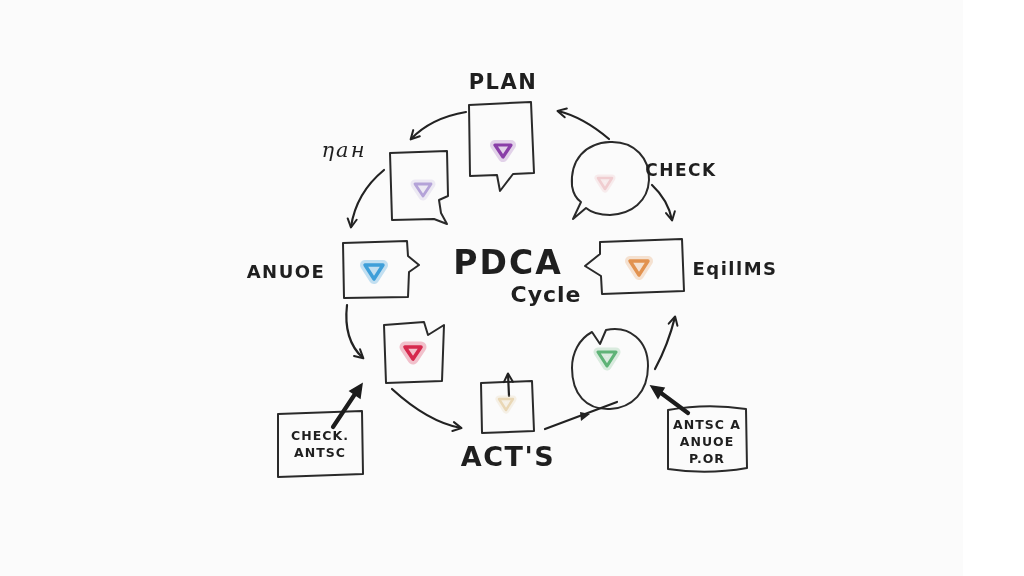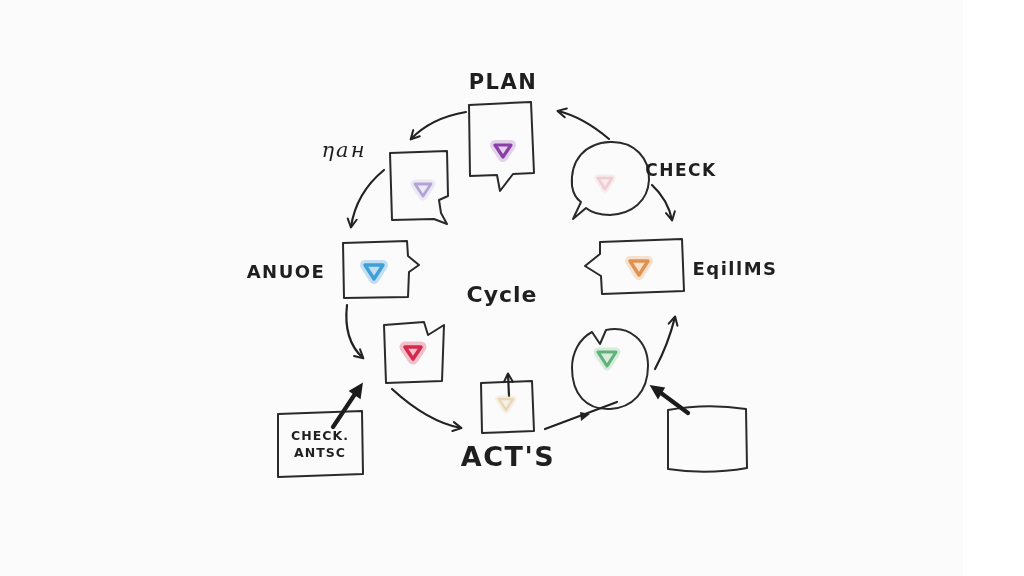--- a/index.html
+++ b/index.html
@@ -8,21 +8,21 @@
     background:#fbfbfb;
     font-family:"DejaVu Sans", sans-serif;
   }
   #sketch{position:absolute;left:0;top:0;}
   .lbl{
     position:absolute;transform:translate(-50%,-50%);
     color:#1f1f1f;white-space:nowrap;letter-spacing:1.5px;font-weight:600;
   }
   .lbl-node{font-size:18px;}
   .lbl-title{font-size:33px;letter-spacing:2px;font-weight:700;}
-  .lbl-sub{font-size:22px;letter-spacing:1px;font-weight:600;}
+  .lbl-sub{font-size:22px;letter-spacing:1px;font-weight:600;margin-left:44px;}
   .lbl-script{font-size:21px;font-weight:500;letter-spacing:2px;font-family:"DejaVu Serif",serif;font-style:italic;}
   .note-box{position:absolute;transform:translate(-50%,-50%);text-align:center;line-height:1.35;}
   .note-line{font-size:12.5px;font-weight:700;letter-spacing:1px;color:#1f1f1f;}
 </style>
 </head>
 <body>
 
 <div id="stage">
 
   <svg id="sketch" width="1024" height="576" viewBox="0 0 1024 576">
@@ -116,21 +116,27 @@
   <div class="lbl lbl-script" style="left:344px;top:150px;">ηaн</div>
 
   <div class="lbl lbl-node" style="left:681px;top:170px;font-size:17px;">CHECK</div>
 
   <div class="lbl lbl-node" style="left:286px;top:271px;">ANUOE</div>
 
   <div class="lbl lbl-node" style="left:735px;top:268px;font-size:18px;">EqillMS</div>
 
   <div class="lbl lbl-node" style="left:508px;top:456px;font-size:27px;">ACT'S</div>
 
+  <div class="lbl lbl-title" style="left:508px;top:262px;">PDCA</div>
   <div class="lbl lbl-sub" style="left:502px;top:294px;">Cycle</div>
 
   <div class="note-box" style="left:320px;top:445px;">
     <div class="note-line">CHECK.</div>
     <div class="note-line">ANTSC</div>
   </div>
 
+  <div class="note-box" style="left:707px;top:442px;">
+    <div class="note-line">ANTSC A</div>
+    <div class="note-line">ANUOE</div>
+    <div class="note-line">P.OR</div>
+  </div>
 
 </div>
 
 </body></html>

